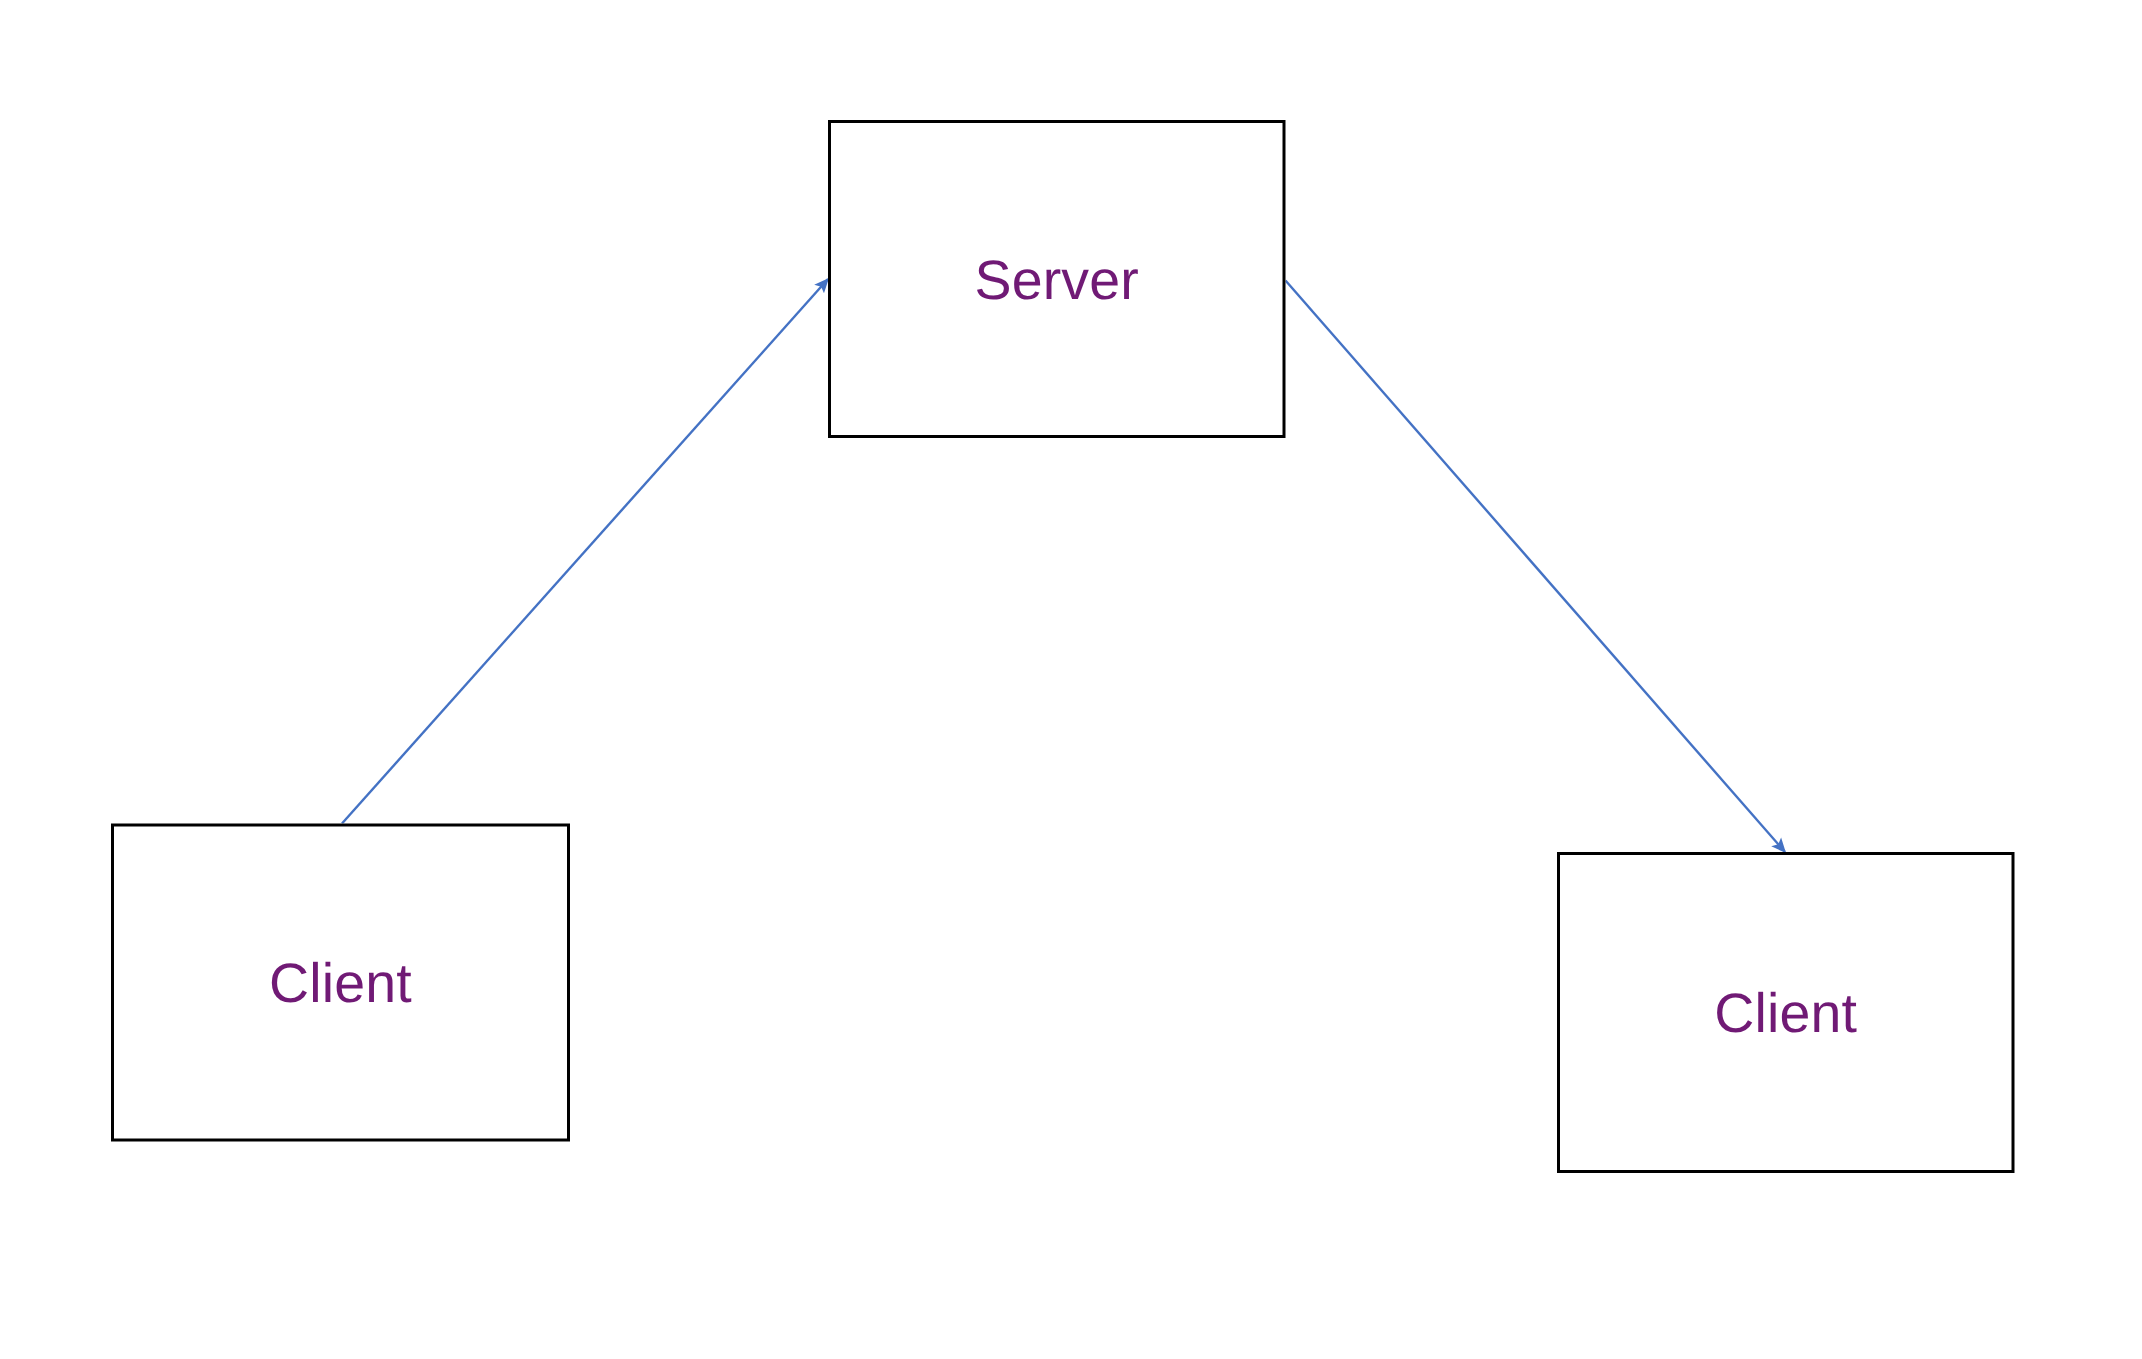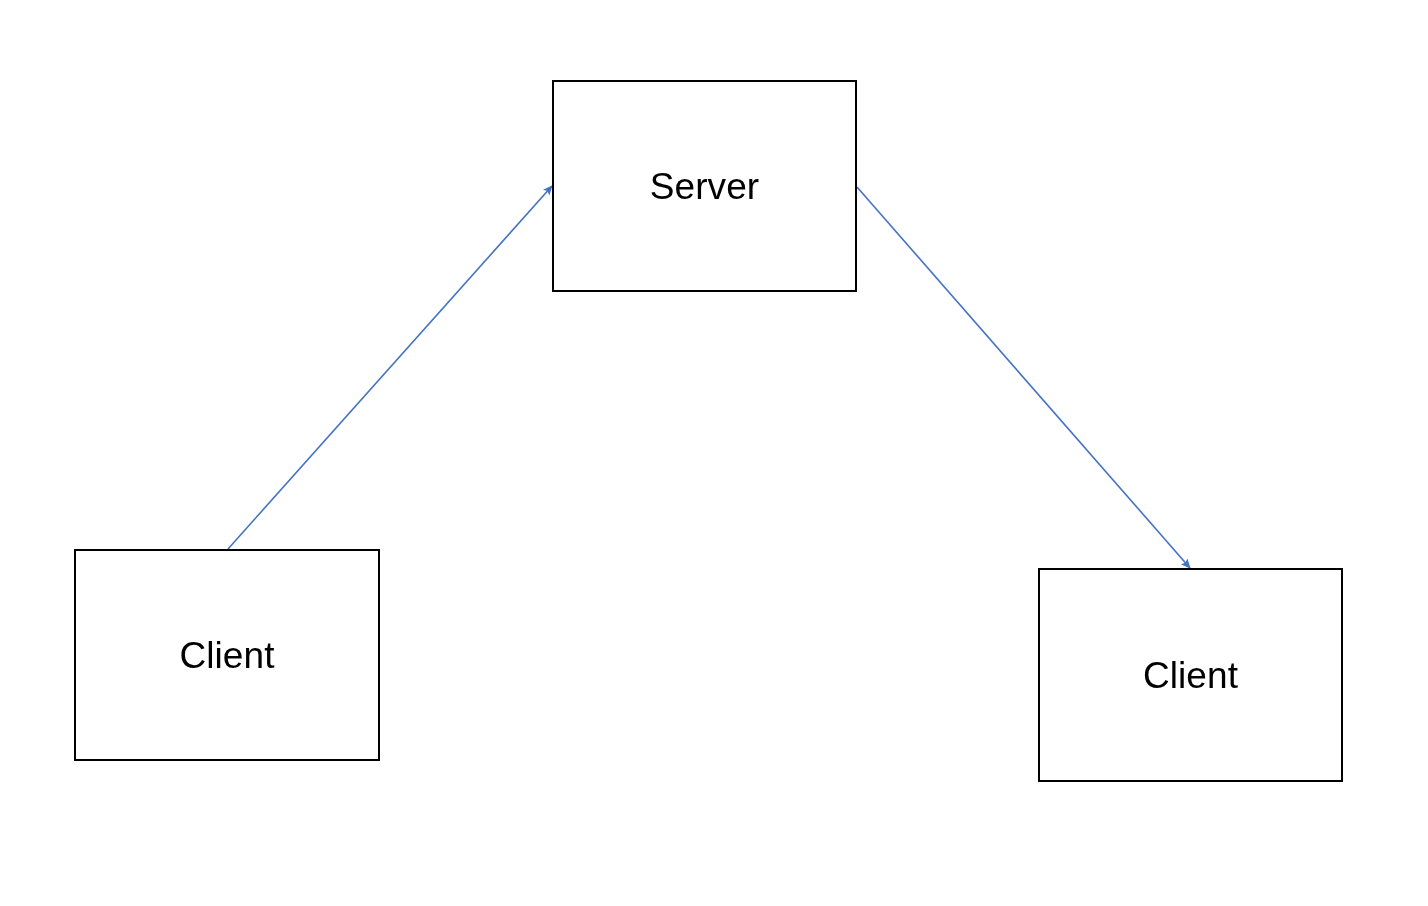--- a/index.html
+++ b/index.html
@@ -24,21 +24,21 @@
     background: #ffffff;
     border: 2.7px solid #000000;
     display: flex;
     align-items: center;
     justify-content: center;
   }
   .node-label {
     font-family: "Liberation Sans", sans-serif;
     font-size: 37px;
     font-weight: 400;
-    color: #000000;
+    color: #701a75;
     line-height: 1;
     letter-spacing: 0.1px;
     white-space: nowrap;
     user-select: none;
     text-align: center;
   }
   #node-server {
     left: 552px;
     top: 80px;
     width: 305px;

